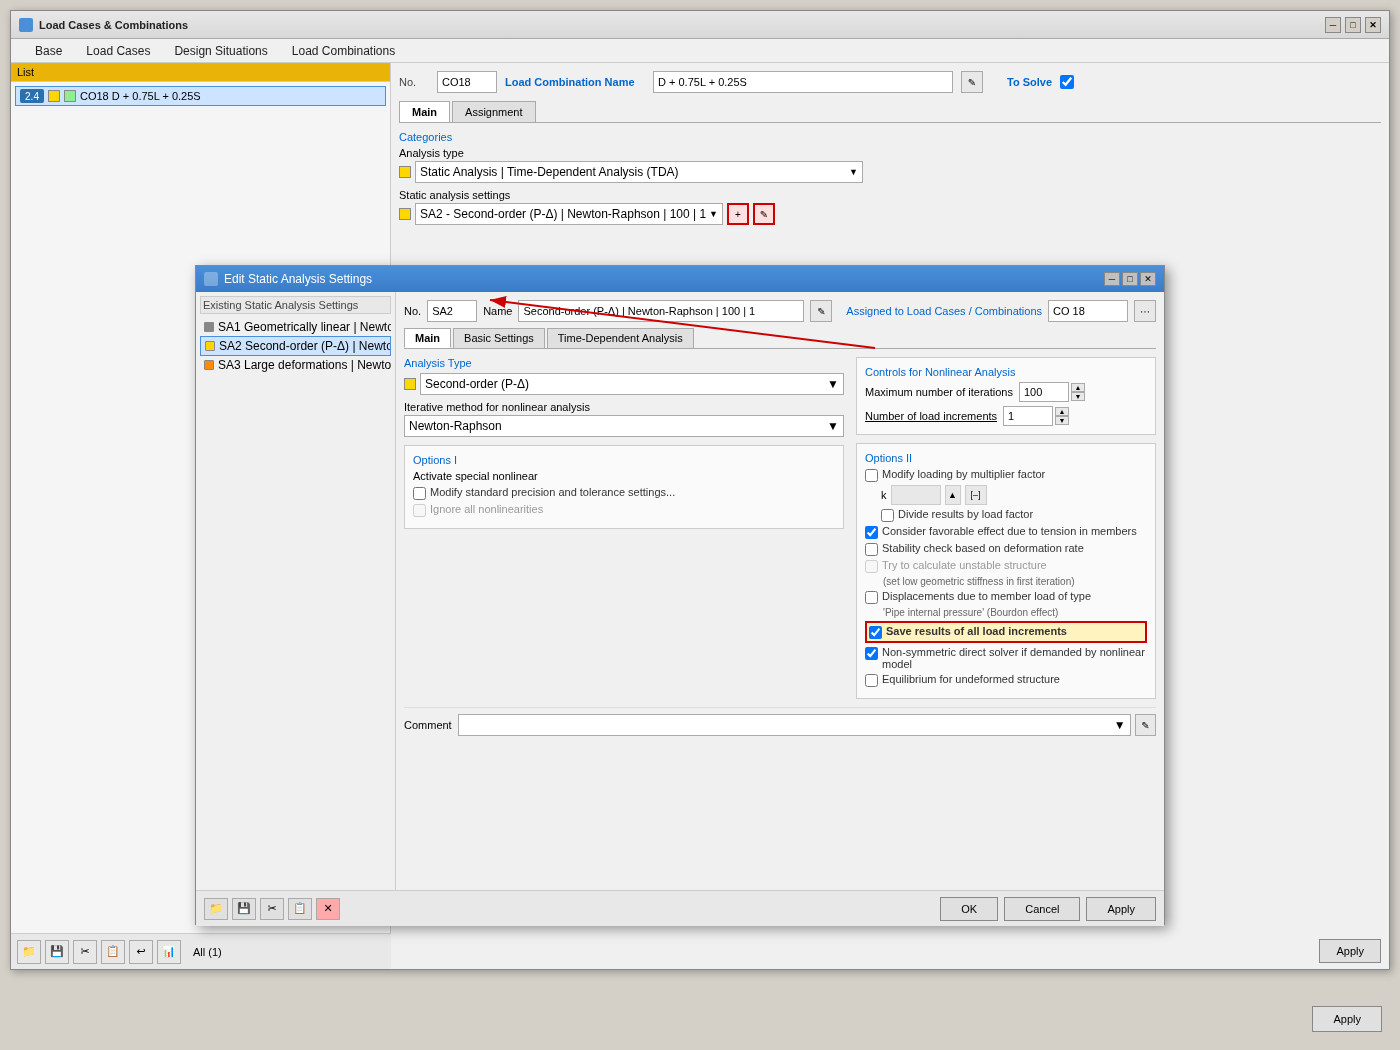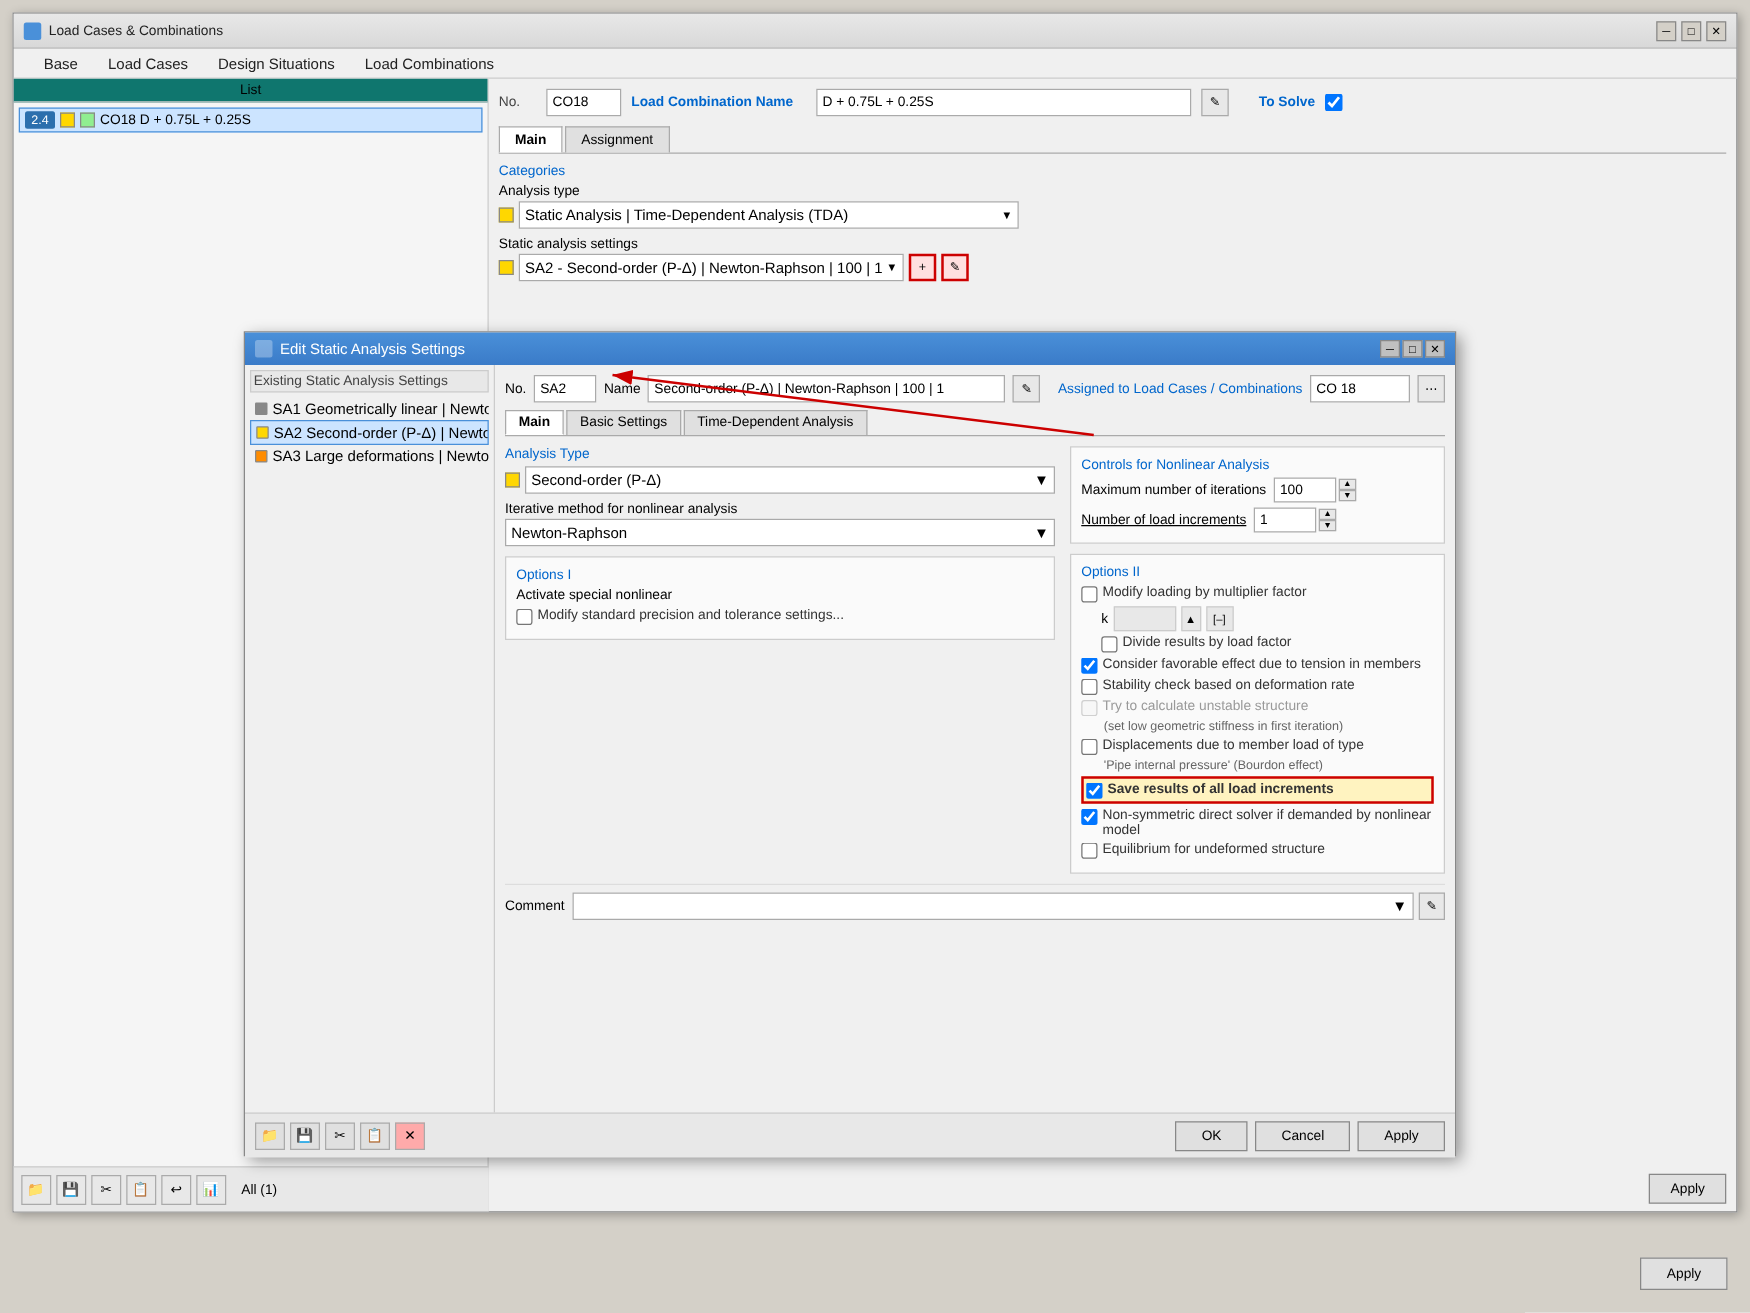--- a/index.html
+++ b/index.html
@@ -13,20 +13,21 @@
       background: #f0f0f0;
       border: 1px solid #888;
       box-shadow: 2px 2px 8px rgba(0,0,0,0.3);
     }
     .main-titlebar {
       background: linear-gradient(to bottom, #e8e8e8, #d8d8d8);
       border-bottom: 1px solid #aaa;
       padding: 5px 8px;
       display: flex; align-items: center; justify-content: space-between;
       height: 28px;
+      font-weight: bold;
     }
     .main-titlebar-left { display: flex; align-items: center; gap: 6px; }
     .title-icon { width: 14px; height: 14px; background: #4a90d9; border-radius: 2px; }
     .title-text { font-size: 11px; color: #222; }
     .titlebar-btns { display: flex; gap: 4px; }
     .titlebar-btn { width: 16px; height: 16px; border: 1px solid #888; background: #d4d0c8; cursor: pointer; font-size: 9px; display: flex; align-items: center; justify-content: center; }
 
     
     .menubar {
       background: #f0f0f0;
@@ -35,21 +36,21 @@
       display: flex; gap: 16px;
       height: 24px; align-items: center;
     }
     .menubar-item { font-size: 12px; color: #222; cursor: pointer; padding: 1px 4px; }
 
     
     .main-content { display: flex; height: calc(100% - 52px); }
 
     
     .left-panel { width: 380px; border-right: 1px solid #ccc; background: #f5f5f5; }
-    .list-header { background: #0f766e; padding: 3px 6px; font-size: 11px; border-bottom: 1px solid #ccc; text-align: center; }
+    .list-header { background: #eab308; padding: 3px 6px; font-size: 11px; border-bottom: 1px solid #ccc; }
     .list-item-row { display: flex; align-items: center; gap: 4px; padding: 2px 4px; background: #cce4ff; border: 1px solid #4a90d9; }
     .list-item-num { width: 24px; height: 14px; background: #2c6fad; color: white; font-size: 10px; display: flex; align-items: center; justify-content: center; border-radius: 2px; }
     .list-item-color1 { width: 12px; height: 12px; background: #ffd700; border: 1px solid #888; }
     .list-item-color2 { width: 12px; height: 12px; background: #90ee90; border: 1px solid #888; }
     .list-item-text { font-size: 11px; }
 
     
     .right-panel { flex: 1; padding: 8px; }
 
     .form-row { display: flex; align-items: center; gap: 8px; margin-bottom: 6px; }
@@ -196,21 +197,21 @@
         <div class="tab active">Main</div>
         <div class="tab">Assignment</div>
       </div>
 
       <div class="section-title">Categories</div>
 
       <div style="margin-bottom: 6px;">
         <div style="font-size: 11px; margin-bottom: 2px;">Analysis type</div>
         <div style="display: flex; align-items: center; gap: 4px;">
           <div style="width: 12px; height: 12px; background: #ffd700; border: 1px solid #888;"></div>
-          <div class="dropdown" style="width: 400px;">
+          <div class="dropdown" style="width: 448px;">
             <span>Static Analysis | Time-Dependent Analysis (TDA)</span>
             <span class="dropdown-arrow">▼</span>
           </div>
         </div>
       </div>
 
       <div style="margin-bottom: 6px;">
         <div style="font-size: 11px; margin-bottom: 2px;">Static analysis settings</div>
         <div style="display: flex; align-items: center; gap: 4px;">
           <div style="width: 12px; height: 12px; background: #ffd700; border: 1px solid #888;"></div>
@@ -300,20 +301,24 @@
             <span>Newton-Raphson</span>
             <span>▼</span>
           </div>
 
           <div style="border: 1px solid #ccc; padding: 8px; background: #fafafa; margin-bottom: 8px;">
             <div class="options-label">Options I</div>
             <div style="font-size:11px; margin-bottom: 4px;">Activate special nonlinear</div>
             <div class="checkbox-row">
               <input type="checkbox" style="">
               <span class="checkbox-label">Modify standard precision and tolerance settings...</span>
+            </div>
+            <div class="checkbox-row">
+              <input type="checkbox" disabled="" style="">
+              <span class="checkbox-label disabled">Ignore all nonlinearities</span>
             </div>
           </div>
         </div>
 
         <div class="col-right">
 
           <div style="border: 1px solid #ccc; padding: 8px; background: #fafafa; margin-bottom: 8px;">
             <div class="options-label">Controls for Nonlinear Analysis</div>
             <div style="display: flex; align-items: center; gap: 6px; margin-bottom: 4px;">
               <span style="font-size:11px;">Maximum number of iterations</span>

